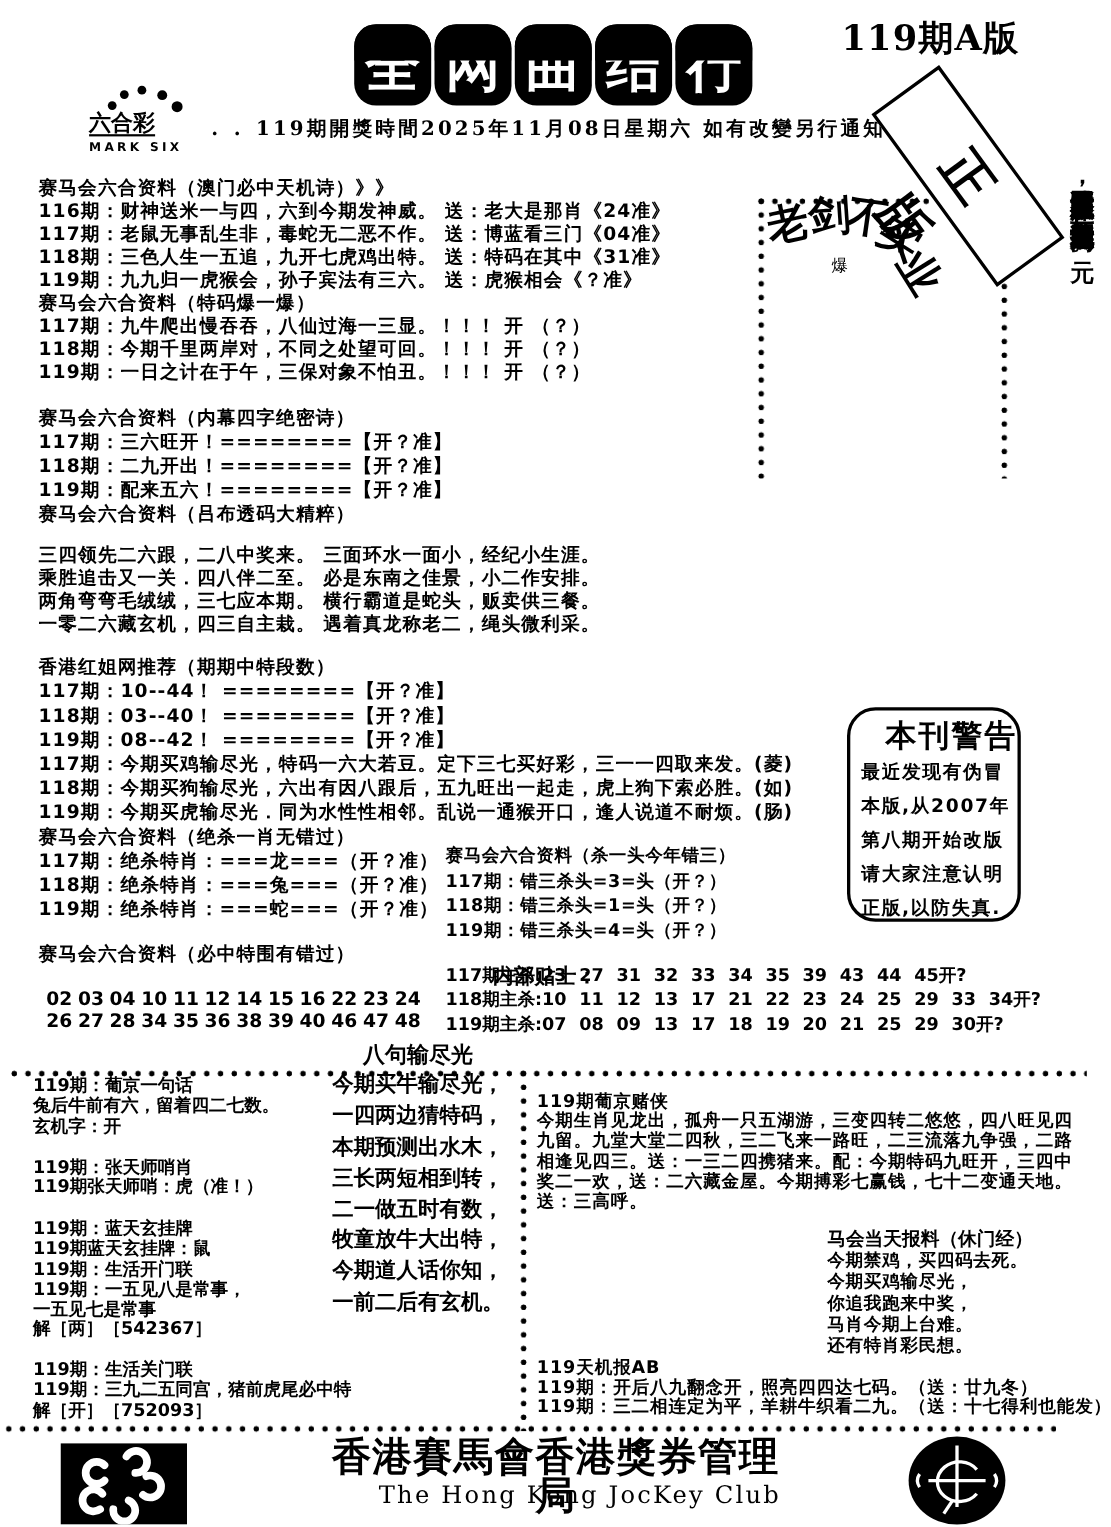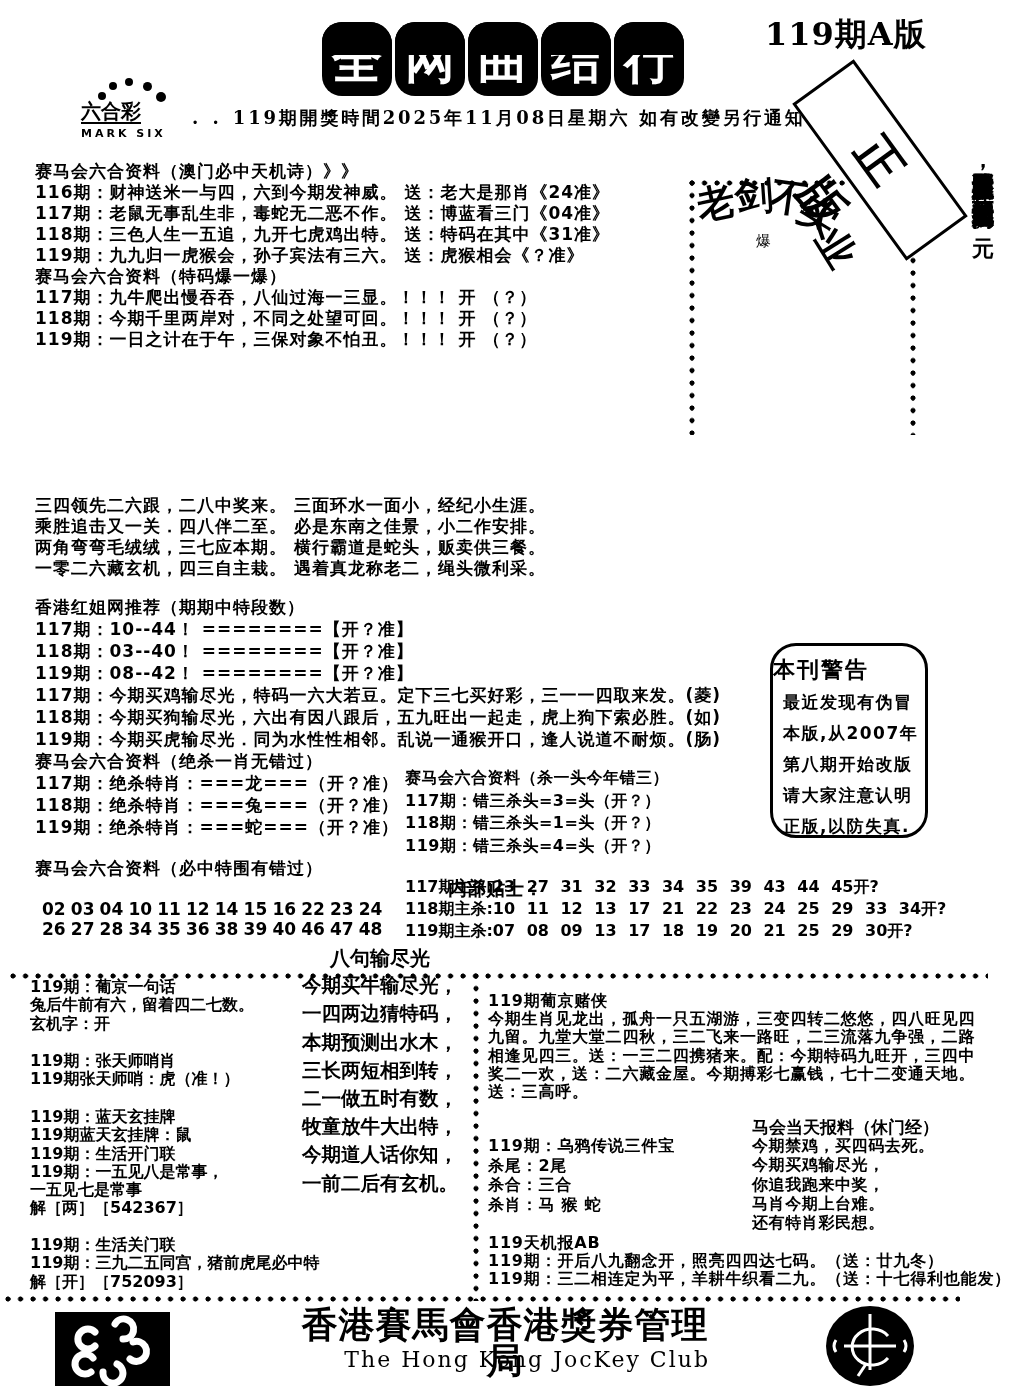--- a/index.html
+++ b/index.html
@@ -33,21 +33,21 @@
 .sw-char{position:absolute;font-size:38px;line-height:40px;font-weight:900}
 .sw-items{left:718px;top:269px;font-size:16px}
 .sw-items .ln{line-height:18.7px}
 
 .stamp{position:absolute;left:783px;top:122px;width:194px;height:76px;border:3px solid #000;background:#fff;transform:rotate(54deg);z-index:3;text-align:center}
 .stamp span{display:block;font-size:46px;line-height:70px;letter-spacing:42px;padding-left:42px}
 
 .vert{left:966px;top:155px;writing-mode:vertical-rl;font-size:22px;line-height:34px;letter-spacing:.4px}
 
 .warn{left:770px;top:643px;width:158px;height:195px;border:3px solid #000;border-radius:26px}
-.warn .t{position:absolute;left:0;right:0;top:6px;text-align:left;font-size:22px;line-height:34px;letter-spacing:2px}
+.warn .t{position:absolute;left:0;right:0;top:6px;text-align:right;font-size:28px;line-height:34px;letter-spacing:2px}
 .warn .body{position:absolute;left:10px;top:41px;font-size:17px;letter-spacing:1.5px}
 .warn .body .ln{line-height:31px}
 
 .bl{left:30px;font-size:16px}
 .bl .ln{line-height:18.3px}
 .poem{left:280px;top:944px;width:200px;text-align:center}
 .poem .ln{line-height:28.2px;font-size:19.5px}
 .poem .pt{font-size:20px}
 .br{left:488px;font-size:16px;letter-spacing:.8px}
 .br .ln{line-height:18.2px}
@@ -120,20 +120,27 @@
     <span class="ln">116期：财神送米一与四，六到今期发神威。 送：老大是那肖《24准》</span>
     <span class="ln">117期：老鼠无事乱生非，毒蛇无二恶不作。 送：博蓝看三门《04准》</span>
     <span class="ln">118期：三色人生一五追，九开七虎鸡出特。 送：特码在其中《31准》</span>
     <span class="ln">119期：九九归一虎猴会，孙子宾法有三六。 送：虎猴相会《？准》</span>
     <span class="ln">赛马会六合资料（特码爆一爆）</span>
     <span class="ln">117期：九牛爬出慢吞吞，八仙过海一三显。！！！ 开 （？）</span>
     <span class="ln">118期：今期千里两岸对，不同之处望可回。！！！ 开 （？）</span>
     <span class="ln">119期：一日之计在于午，三保对象不怕丑。！！！ 开 （？）</span>
   </div>
 
+  <div class="abs colL lh22" style="top:369px">
+    <span class="ln">赛马会六合资料（内幕四字绝密诗）</span>
+    <span class="ln">117期：三六旺开！========【开？准】</span>
+    <span class="ln">118期：二九开出！========【开？准】</span>
+    <span class="ln">119期：配来五六！========【开？准】</span>
+    <span class="ln">赛马会六合资料（吕布透码大精粹）</span>
+  </div>
 
   <div class="abs colL lh21" style="top:495px">
     <span class="ln">三四领先二六跟，二八中奖来。 三面环水一面小，经纪小生涯。</span>
     <span class="ln">乘胜追击又一关．四八伴二至。 必是东南之佳景，小二作安排。</span>
     <span class="ln">两角弯弯毛绒绒，三七应本期。 横行霸道是蛇头，贩卖供三餐。</span>
     <span class="ln">一零二六藏玄机，四三自主栽。 遇着真龙称老二，绳头微利采。</span>
   </div>
 
   <div class="abs colL lh22" style="top:596px">
     <span class="ln">香港红姐网推荐（期期中特段数）</span>
@@ -237,26 +244,20 @@
 
   <div class="abs" style="left:752px;top:1116px;font-size:17px;line-height:22px;white-space:nowrap">马会当天报料（休门经）</div>
   <div class="abs brr" style="top:1136px">
     <span class="ln">今期禁鸡，买四码去死。</span>
     <span class="ln">今期买鸡输尽光，</span>
     <span class="ln">你追我跑来中奖，</span>
     <span class="ln">马肖今期上台难。</span>
     <span class="ln">还有特肖彩民想。</span>
   </div>
 
-  <div class="abs br" style="top:1136px">
-    <span class="ln" style="line-height:19.5px">119期：乌鸦传说三件宝</span>
-    <span class="ln" style="line-height:19.5px">杀尾：2尾</span>
-    <span class="ln" style="line-height:19.5px">杀合：三合</span>
-    <span class="ln" style="line-height:19.5px">杀肖：马 猴 蛇</span>
-  </div>
 
   <div class="abs br" style="top:1234px">
     <span class="ln">119天机报AB</span>
     <span class="ln">119期：开后八九翻念开，照亮四四达七码。（送：廿九冬）</span>
     <span class="ln">119期：三二相连定为平，羊耕牛织看二九。（送：十七得利也能发）</span>
   </div>
 
   <div class="abs" style="left:55px;top:1312px;width:115px;height:74px">
     <svg width="115" height="74" viewBox="0 0 115 74">
       <rect x="0" y="0" width="115" height="74" fill="#000"></rect>

